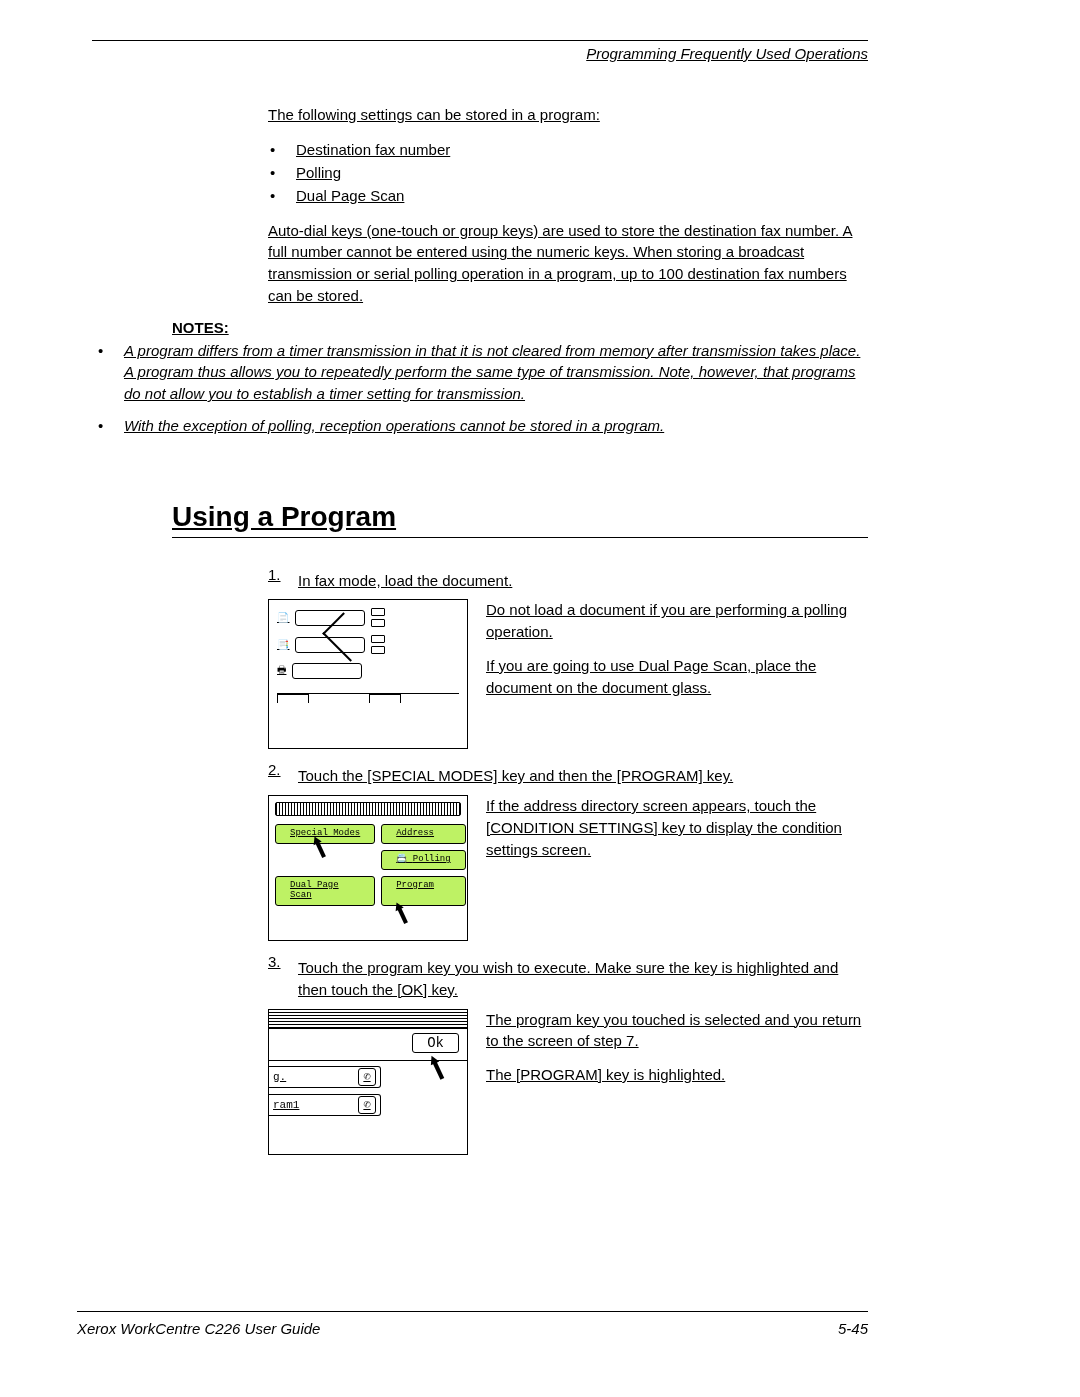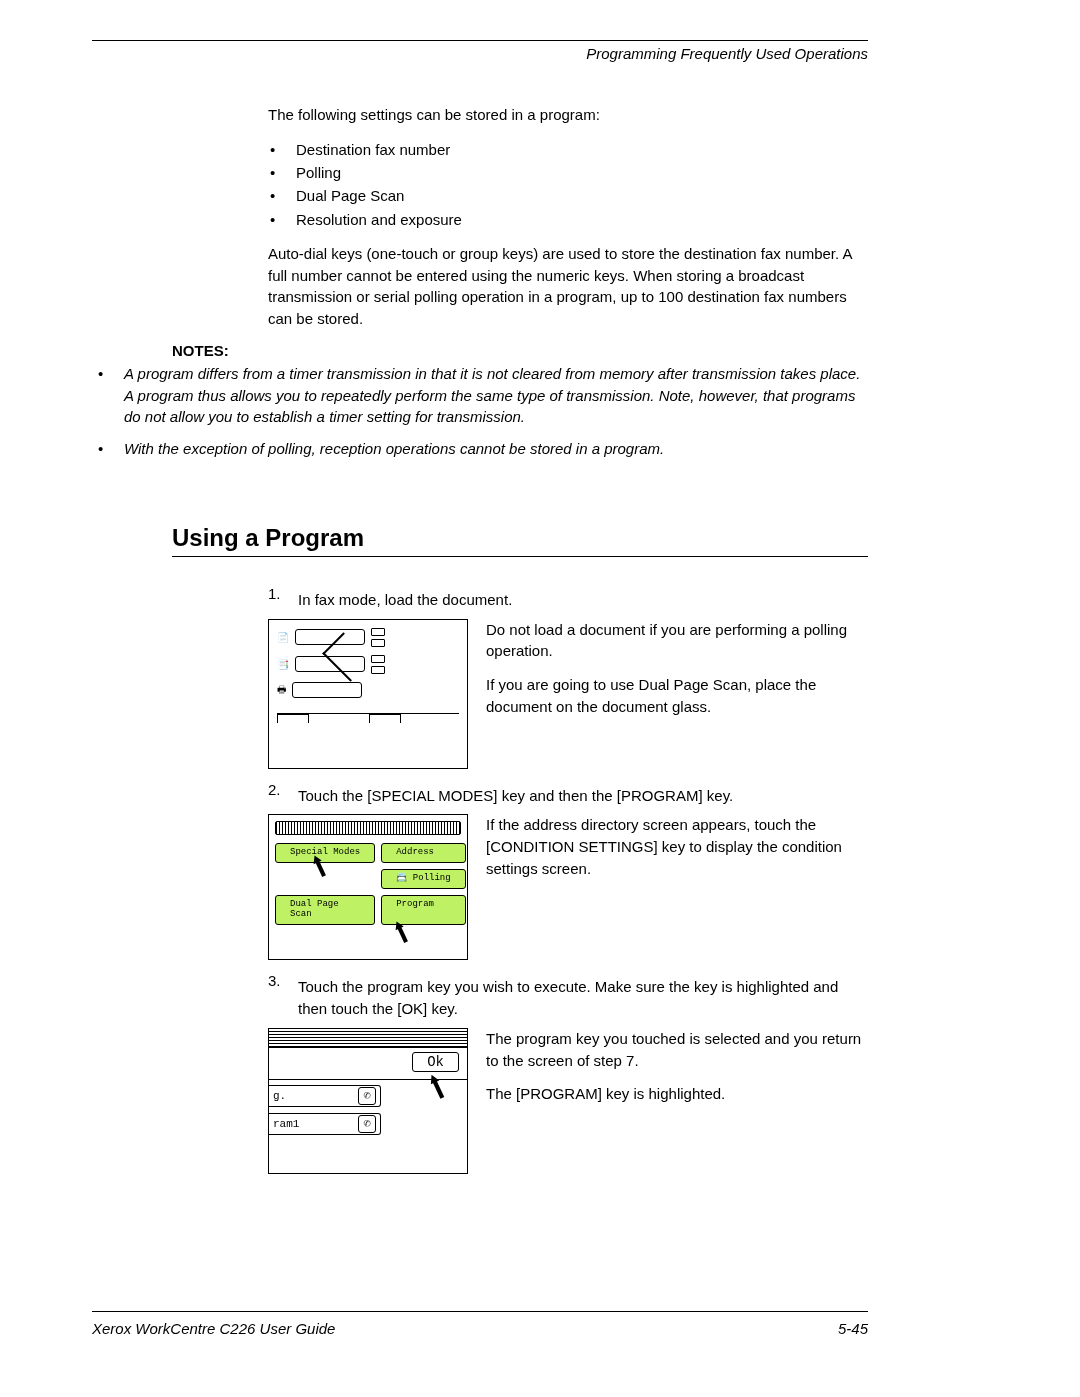--- a/index.html
+++ b/index.html
@@ -10,20 +10,21 @@
     color: #000;
     background: #fff;
     width: 1080px;
   }
   .page {
     width: 960px;
     height: 1397px;
     position: relative;
     box-sizing: border-box;
     padding: 40px 92px 50px 92px;
+    text-decoration: underline;
   }
   .top-rule {
     border-top: 1.2px solid #000;
     margin-bottom: 4px;
   }
   .header-line {
     text-align: right;
     font-style: italic;
     font-size: 15px;
     margin-bottom: 42px;
@@ -78,21 +79,21 @@
     line-height: 1.45;
   }
   .notes-body ul li::before {
     content: "•";
     display: inline-block;
     width: 26px;
     margin-left: -26px;
     font-style: normal;
   }
   h2.section {
-    font-size: 24px;
+    font-size: 28px;
     font-weight: bold;
     margin: 54px 0 0 80px;
     padding-bottom: 4px;
     border-bottom: 1px solid #000;
   }
   .steps {
     margin-left: 176px;
     margin-top: 26px;
   }
   .step {
@@ -126,21 +127,21 @@
   .step-desc {
     flex: 1;
   }
   .step-desc p {
     margin: 0 0 12px 0;
     line-height: 1.45;
   }
   .footer {
     position: absolute;
     bottom: 60px;
-    left: 92px;
+    left: 77px;
     right: 92px;
   }
   .footer-rule {
     border-top: 1.2px solid #000;
     margin-bottom: 8px;
   }
   .footer-line {
     display: flex;
     justify-content: space-between;
     font-style: italic;
@@ -322,21 +323,20 @@
 
   <div class="top-rule"></div>
   <div class="header-line">Programming Frequently Used Operations</div>
 
   <div class="body-indent">
     <div class="intro para">The following settings can be stored in a program:</div>
     <ul class="settings-list">
       <li>Destination fax number</li>
       <li>Polling</li>
       <li>Dual Page Scan</li>
-      <li>Resolution and exposure</li>
     </ul>
     <div class="para">Auto-dial keys (one-touch or group keys) are used to store the destination fax number. A full number cannot be entered using the numeric keys. When storing a broadcast transmission or serial polling operation in a program, up to 100 destination fax numbers can be stored.</div>
   </div>
 
   <div class="notes-row">
     <div class="notes-label">NOTES:</div>
     <div class="notes-body">
       <ul>
         <li>A program differs from a timer transmission in that it is not cleared from memory after transmission takes place. A program thus allows you to repeatedly perform the same type of transmission. Note, however, that programs do not allow you to establish a timer setting for transmission.</li>
         <li>With the exception of polling, reception operations cannot be stored in a program.</li>

